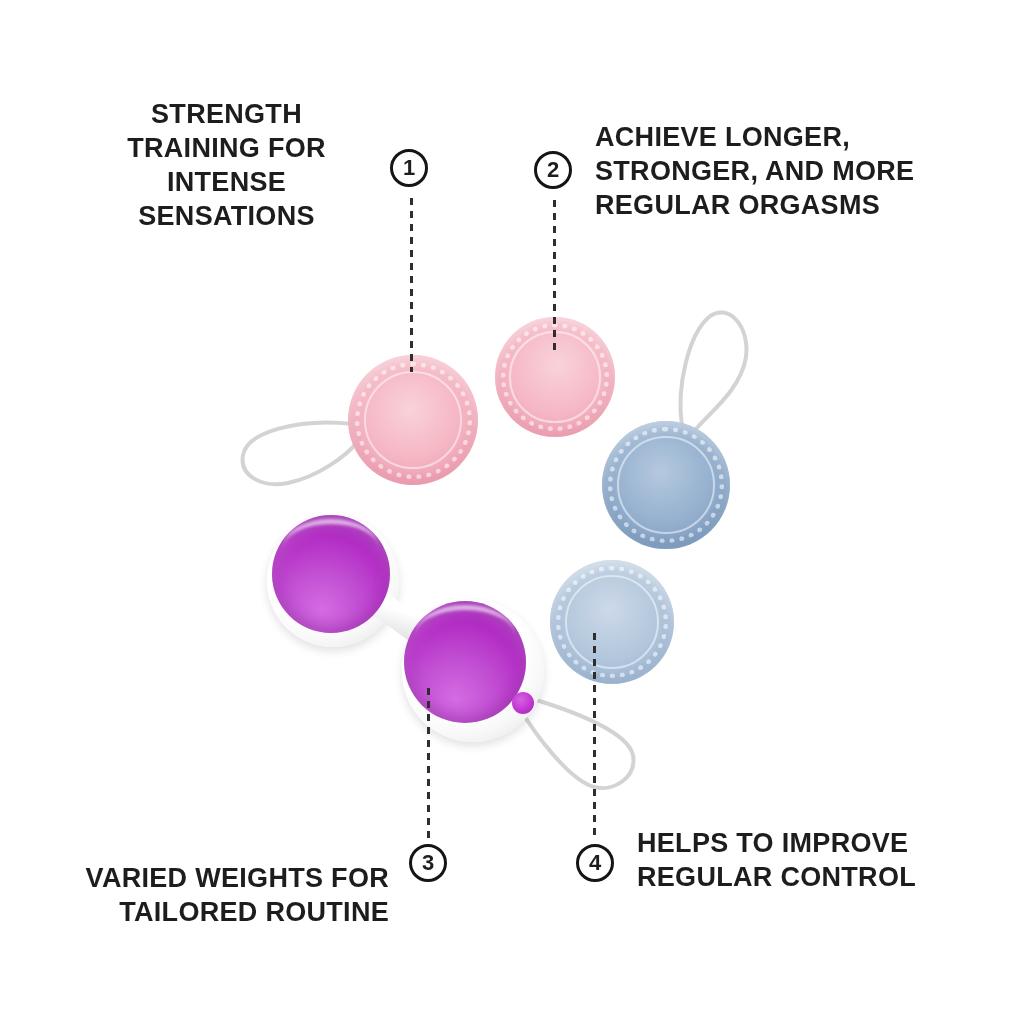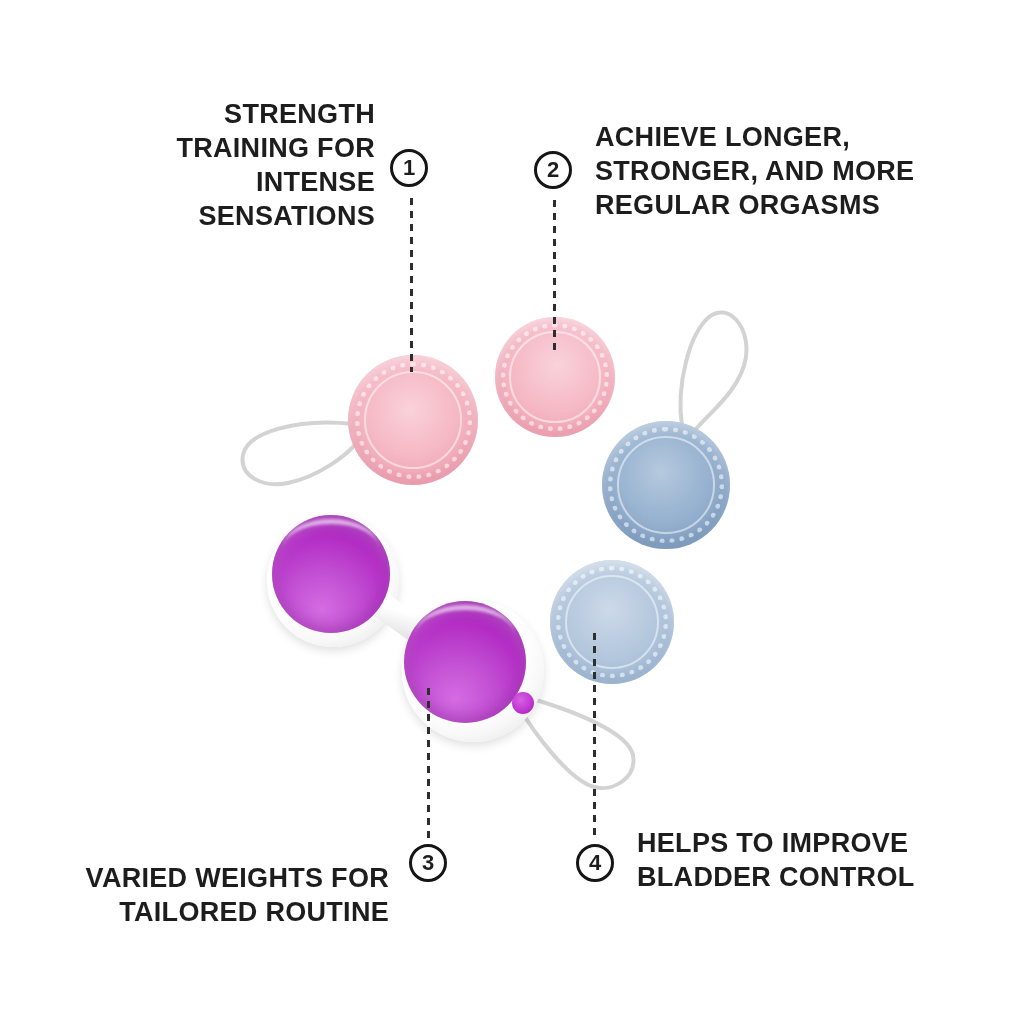--- a/index.html
+++ b/index.html
@@ -9,21 +9,21 @@
     font-family:"Liberation Sans", sans-serif;
     overflow:hidden;
   }
   
   .callout-text{
     position:absolute;
     font-size:27px;font-weight:700;line-height:34px;
     letter-spacing:.3px;color:var(--text,#1d1d1d);
     white-space:pre-line;
   }
-  .tb1{left:78px;top:97px;width:297px;text-align:right;}
+  .tb1{left:78px;top:97px;width:297px;text-align:center;}
   .tb2{left:595px;top:120px;width:330px;text-align:left;}
   .tb3{left:78px;top:826px;width:311px;text-align:right;margin-top:35px;}
   .tb4{left:637px;top:826px;width:290px;text-align:left;}
   
   .badge{
     position:absolute;width:38px;height:38px;box-sizing:border-box;
     border:3px solid var(--badge-border,#151515);border-radius:50%;
     background:#fff;display:flex;align-items:center;justify-content:center;
     font-size:22px;font-weight:700;color:var(--text,#1d1d1d);z-index:7;
   }
@@ -158,15 +158,15 @@
   <div class="callout-text tb1">STRENGTH
 TRAINING FOR
 INTENSE
 SENSATIONS</div>
   <div class="callout-text tb2">ACHIEVE LONGER,
 STRONGER, AND MORE
 REGULAR ORGASMS</div>
   <div class="callout-text tb3">VARIED WEIGHTS FOR
 TAILORED ROUTINE</div>
   <div class="callout-text tb4">HELPS TO IMPROVE
-BLADDER CONTROL</div>
+REGULAR CONTROL</div>
 
 </div>
 
 </body></html>

